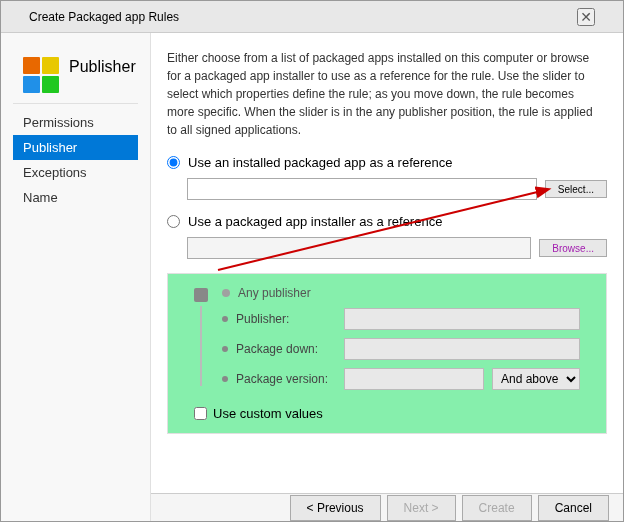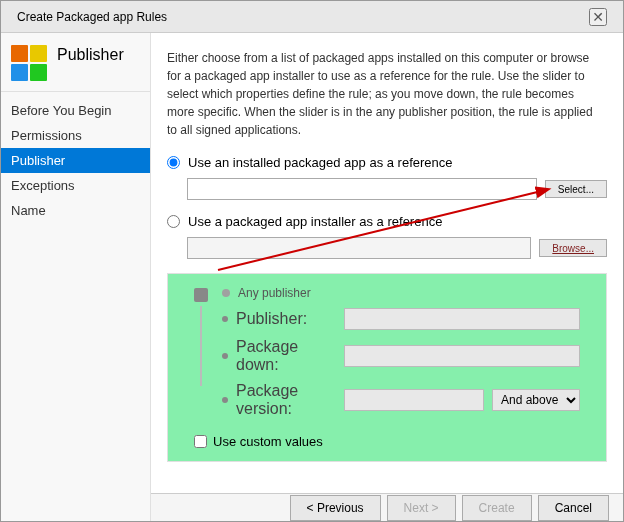--- a/index.html
+++ b/index.html
@@ -1,55 +1,55 @@
 <!DOCTYPE html>
 <html><head>
   <meta charset="utf-8">
   <style>
     * { box-sizing: border-box; margin: 0; padding: 0; font-family: 'Segoe UI', Arial, sans-serif; font-size: 13px; }
     body { background: #f0f0f0; display: flex; align-items: center; justify-content: center; min-height: 100vh; }
     .dialog { width: 624px; height: 522px; background: #fff; border: 1px solid #999; box-shadow: 4px 4px 12px rgba(0,0,0,0.3); display: flex; flex-direction: column; }
-    .title-bar { background: #e8e8e8; border-bottom: 1px solid #ccc; padding: 8px 16px; display: flex; align-items: center; justify-content: space-between; height: 32px; }
+    .title-bar { background: #e8e8e8; border-bottom: 1px solid #ccc; padding: 8px 28px; display: flex; align-items: center; justify-content: space-between; height: 32px; }
     .title-bar-text { font-size: 12px; color: #000; }
     .close-btn { width: 18px; height: 18px; cursor: pointer; font-size: 14px; display: flex; align-items: center; justify-content: center; color: #555; }
     .dialog-body { display: flex; flex: 1; overflow: hidden; }
-    .sidebar { width: 150px; background: #f8f8f8; border-right: 1px solid #e0e0e0; padding: 0; display: flex; flex-direction: column; }
+    .sidebar { width: 150px; background: #f8f8f8; border-right: 1px solid #e0e0e0; padding: 12px; display: flex; flex-direction: column; }
     .sidebar-header { padding: 12px 10px 10px 10px; display: flex; align-items: flex-start; gap: 10px; border-bottom: 1px solid #e0e0e0; }
     .sidebar-icon { width: 36px; height: 36px; flex-shrink: 0; display: grid; grid-template-columns: 1fr 1fr; grid-template-rows: 1fr 1fr; gap: 2px; }
     .icon-cell { border-radius: 1px; }
     .sidebar-title { font-size: 16px; font-weight: 400; color: #000; line-height: 1.2; }
     .sidebar-nav { padding-top: 6px; }
     .nav-item { padding: 5px 10px; cursor: pointer; color: #333; }
     .nav-item.active { background: #0078d7; color: #fff; }
     .main-content { flex: 1; display: flex; flex-direction: column; overflow: hidden; position: relative; justify-content: space-between; }
     .scrollbar-area { flex: 1; overflow-y: auto; padding: 16px 16px 10px 16px; }
     .scrollbar-area::-webkit-scrollbar { width: 14px; }
     .scrollbar-area::-webkit-scrollbar-track { background: #f1f1f1; border-left: 1px solid #e0e0e0; }
     .scrollbar-area::-webkit-scrollbar-thumb { background: #c1c1c1; border: 2px solid #f1f1f1; }
     .description-box { font-size: 12px; line-height: 1.5; color: #333; margin-bottom: 16px; padding-right: 4px; }
     .radio-group { margin-bottom: 14px; }
     .radio-row { display: flex; align-items: center; gap: 8px; margin-bottom: 8px; }
     .radio-row input[type=radio] { margin: 0; }
     .input-row { display: flex; align-items: center; gap: 8px; margin-bottom: 4px; margin-left: 20px; }
     .text-input { height: 22px; border: 1px solid #aaa; padding: 2px 4px; flex: 1; font-size: 12px; background: #fff; }
     .text-input:disabled { background: #f4f4f4; color: #999; }
     .btn { height: 18px; padding: 0 12px; border: 1px solid #aaa; background: #e8e8e8; cursor: pointer; font-size: 10px; white-space: nowrap; }
-    .btn:disabled { color: #7f1d1d; cursor: default; text-decoration: underline; }
+    .btn:disabled { color: #a21caf; cursor: default; }
     .slider-section { margin-top: 10px; border: 1px solid #e0e0e0; padding: 12px 26px; background: #86efac; }
     .slider-container { display: flex; gap: 14px; align-items: flex-start; }
     .slider-track { width: 14px; display: flex; flex-direction: column; align-items: center; padding-top: 2px; }
     .slider-line { width: 2px; background: #bbb; flex: 1; min-height: 80px; }
     .slider-thumb { width: 14px; height: 14px; background: #888; border-radius: 2px; position: relative; margin-bottom: 4px; }
     .slider-labels { flex: 1; display: flex; flex-direction: column; gap: 0; }
     .slider-label-row { display: flex; align-items: center; gap: 8px; margin-bottom: 8px; }
     .dot { width: 6px; height: 6px; background: #888; border-radius: 50%; flex-shrink: 0; }
     .dot.top { width: 8px; height: 8px; background: #a0a0a0; }
     .label-text { font-size: 12px; color: #555; }
     .form-row { display: flex; align-items: center; gap: 8px; margin-bottom: 8px; }
-    .form-label { font-size: 16px; color: #444; width: 100px; flex-shrink: 0; }
+    .form-label { font-size: 12px; color: #444; width: 100px; flex-shrink: 0; }
     .form-input { height: 22px; border: 1px solid #bbb; padding: 2px 4px; flex: 1; font-size: 12px; background: #e8e8e8; }
     .version-row { display: flex; align-items: center; gap: 8px; margin-bottom: 8px; }
     .version-input { height: 22px; border: 1px solid #bbb; padding: 2px 4px; width: 140px; font-size: 12px; background: #e8e8e8; }
     .version-select { height: 22px; border: 1px solid #bbb; padding: 1px 4px; font-size: 12px; background: #e8e8e8; }
     .checkbox-row { display: flex; align-items: center; gap: 6px; margin-top: 8px; }
     .footer { border-top: 1px solid #ccc; padding: 8px 14px; display: flex; justify-content: flex-end; gap: 6px; background: #f5f5f5; height: 28px; align-items: center; }
     .footer-btn { height: 26px; padding: 0 16px; border: 1px solid #aaa; background: #e8e8e8; cursor: pointer; font-size: 12px; }
     .footer-btn:disabled { color: #aaa; cursor: default; background: #e8e8e8; }
   </style>
 </head>
@@ -68,21 +68,20 @@
       <div class="sidebar-header">
         <div class="sidebar-icon">
           <div class="icon-cell" style="background:#e86800;"></div>
           <div class="icon-cell" style="background:#e8c800;"></div>
           <div class="icon-cell" style="background:#2090e8;"></div>
           <div class="icon-cell" style="background:#20c820;"></div>
         </div>
         <span class="sidebar-title">Publisher</span>
       </div>
       <div class="sidebar-nav">
-        <div class="nav-item">Before You Begin</div>
         <div class="nav-item">Permissions</div>
         <div class="nav-item active">Publisher</div>
         <div class="nav-item">Exceptions</div>
         <div class="nav-item">Name</div>
       </div>
     </div>
 
     <div class="main-content">
       <div class="scrollbar-area">
 

